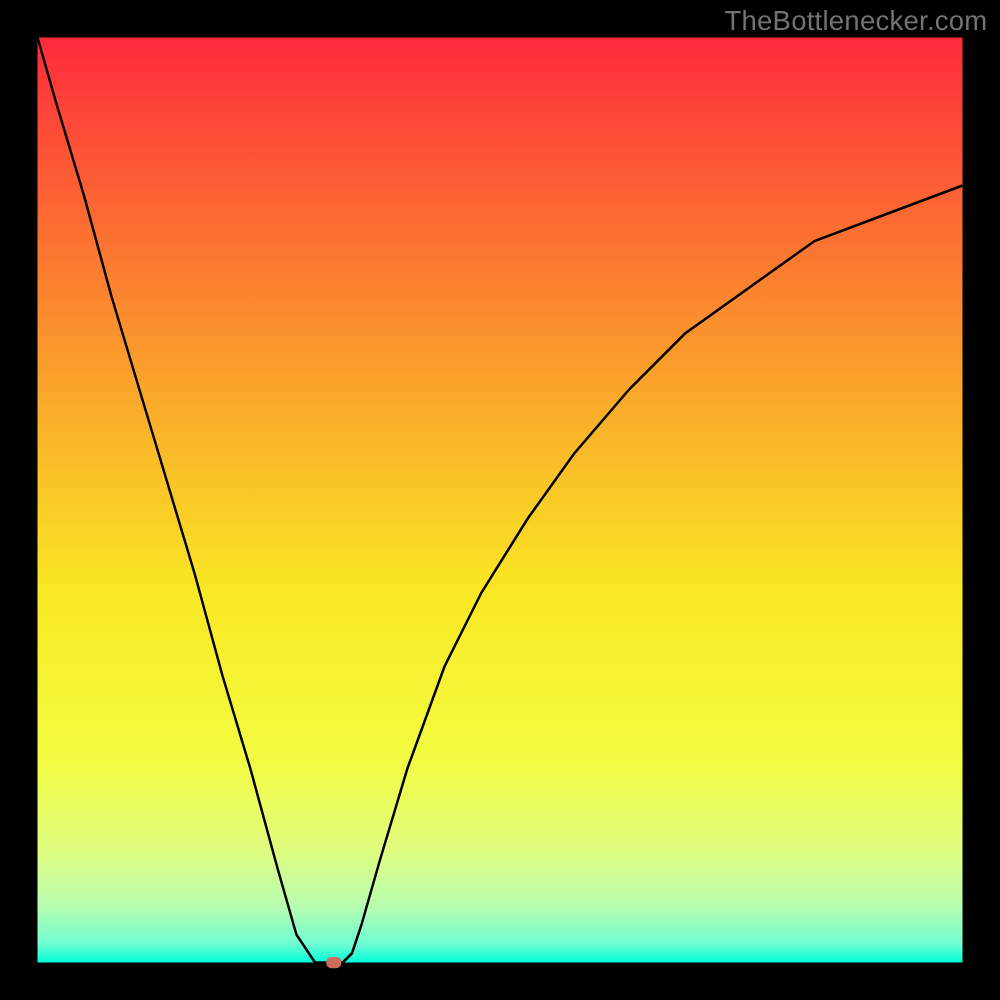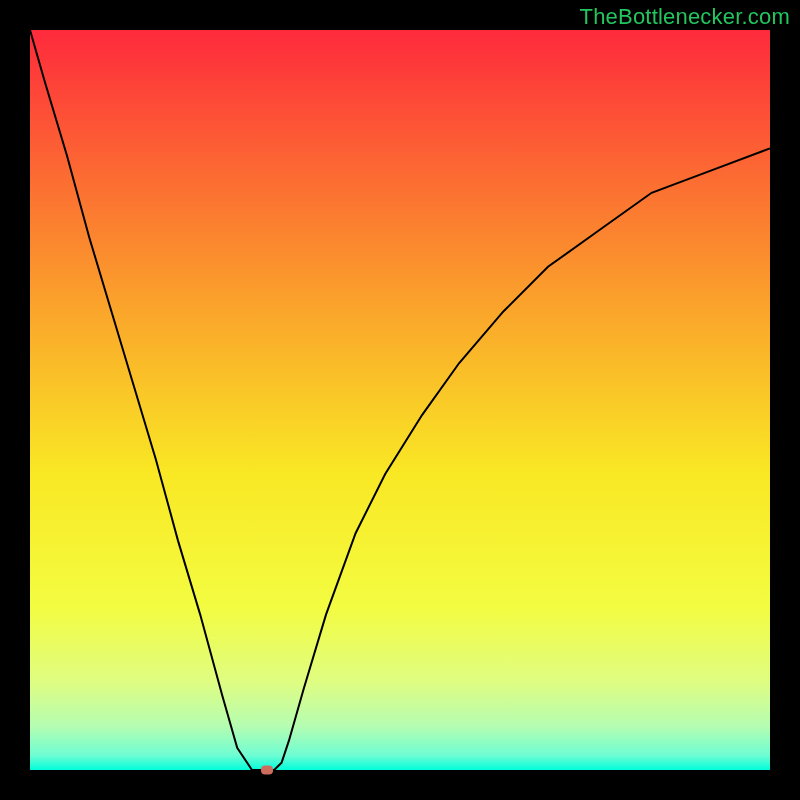--- a/index.html
+++ b/index.html
@@ -27,21 +27,21 @@
   }
   .marker {
     position: absolute;
     border-radius: 4px;
     transform: translate(-50%, -50%);
   }
   .watermark {
     position: absolute;
     top: 4px;
     right: 10px;
-    color: #22c55e;
+    color: #737373;
     font-size: 22px;
     font-weight: 500;
     letter-spacing: 0.2px;
   }
   svg.curve {
     position: absolute;
     left: 0;
     top: 0;
     width: 100%;
     height: 100%;

